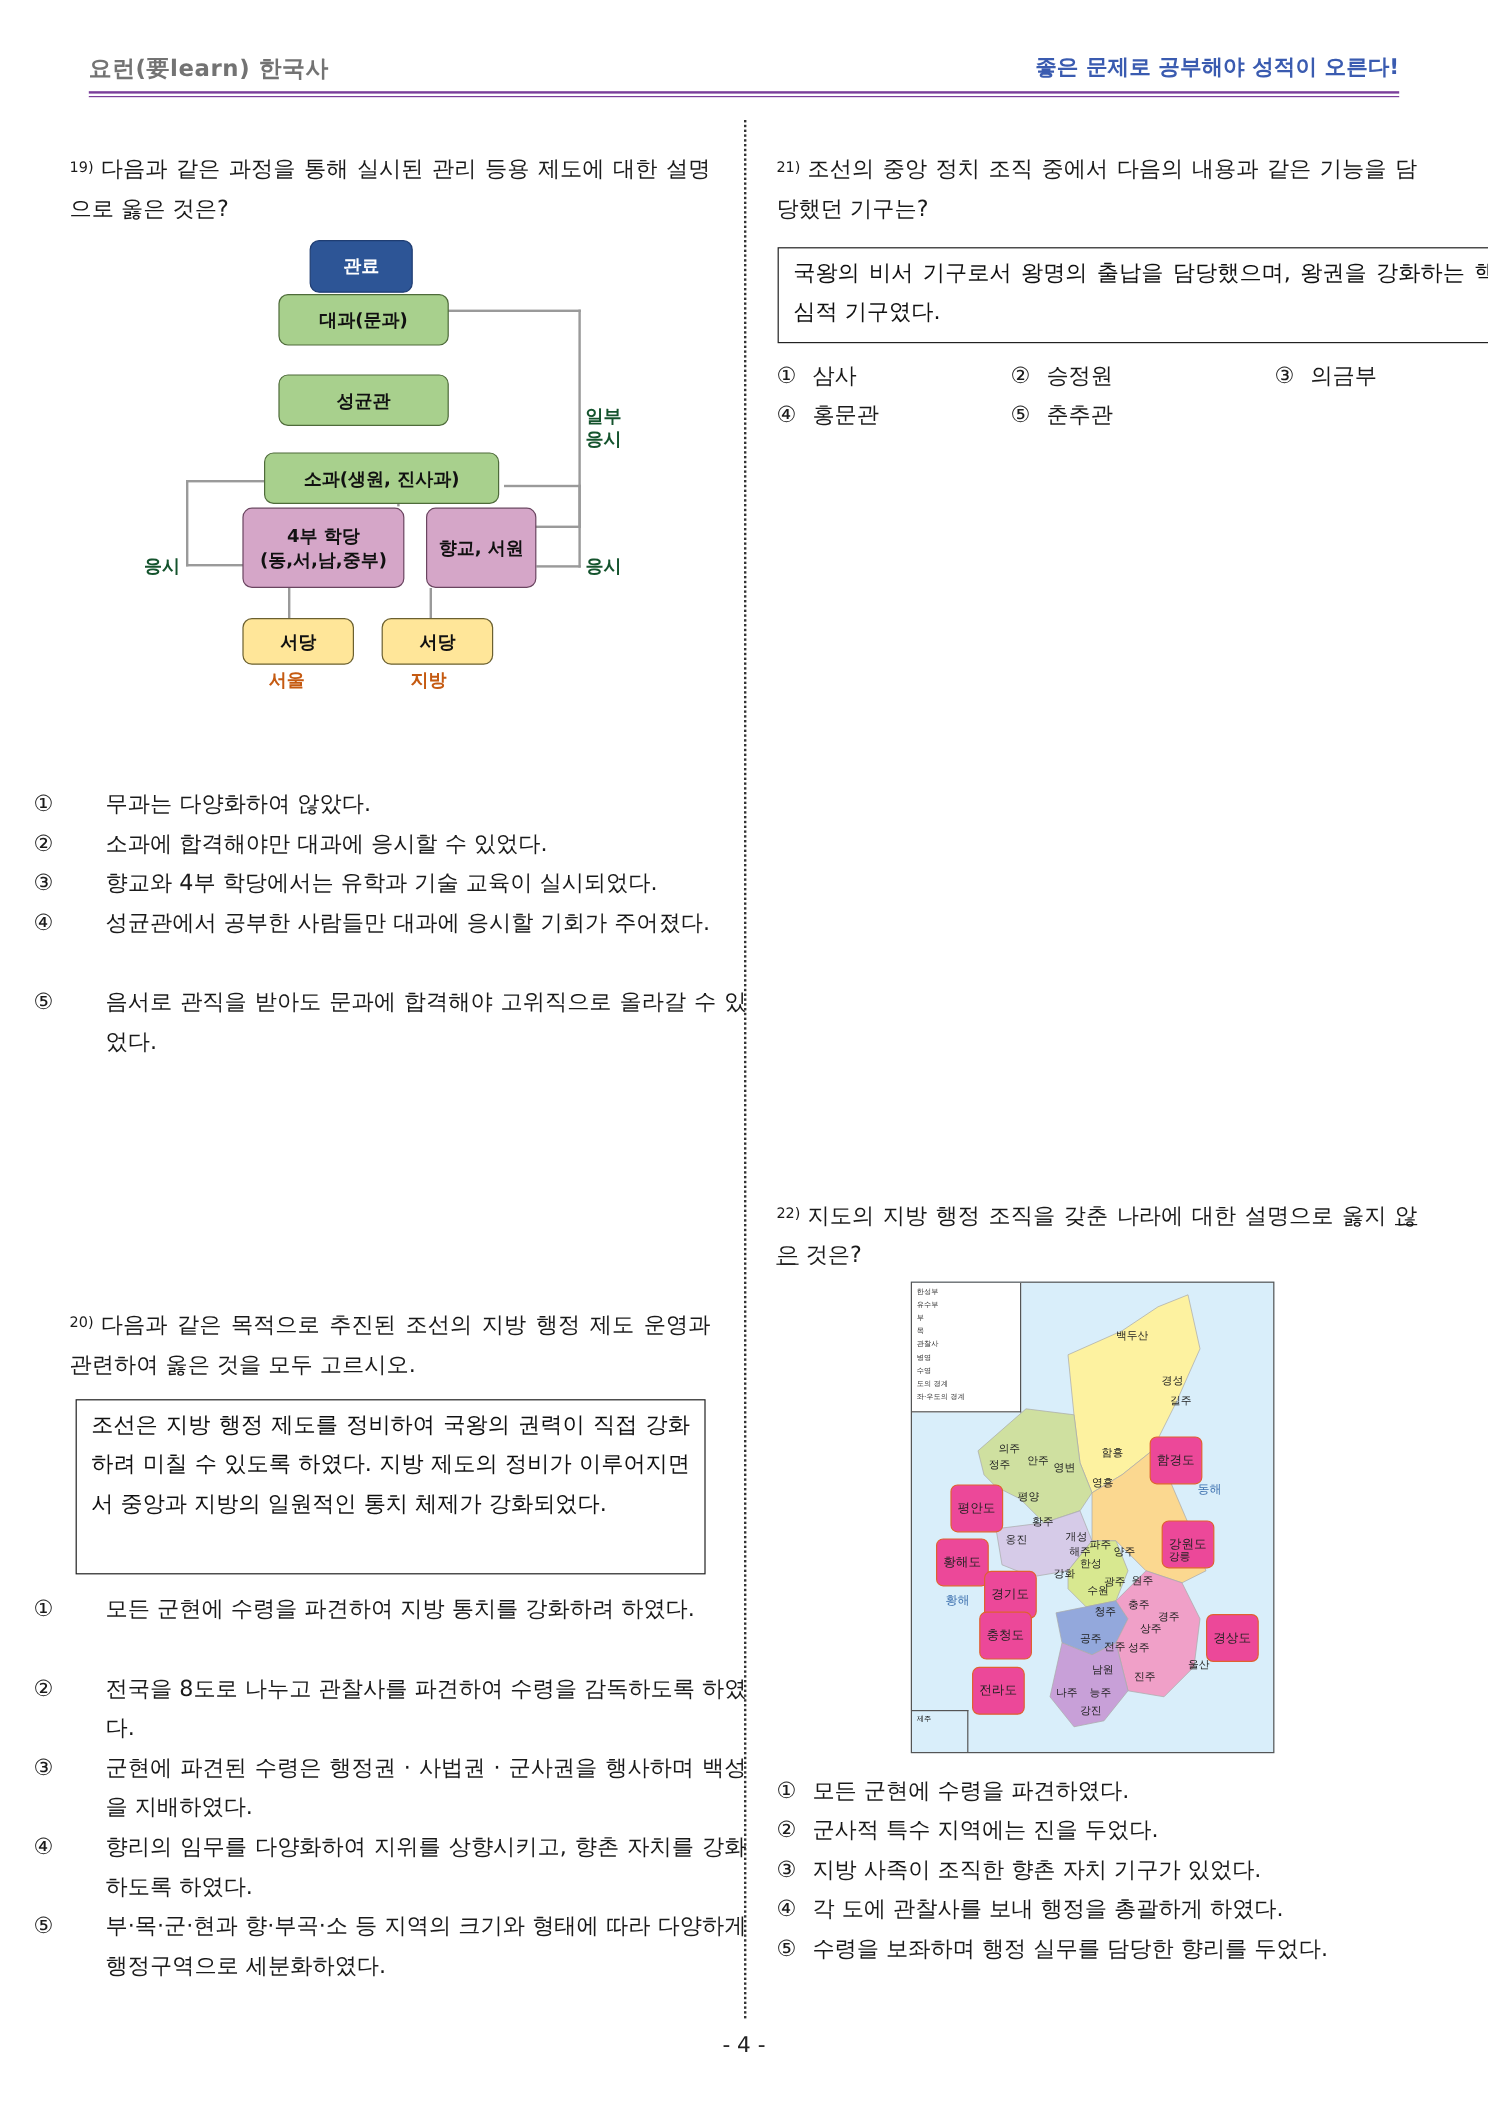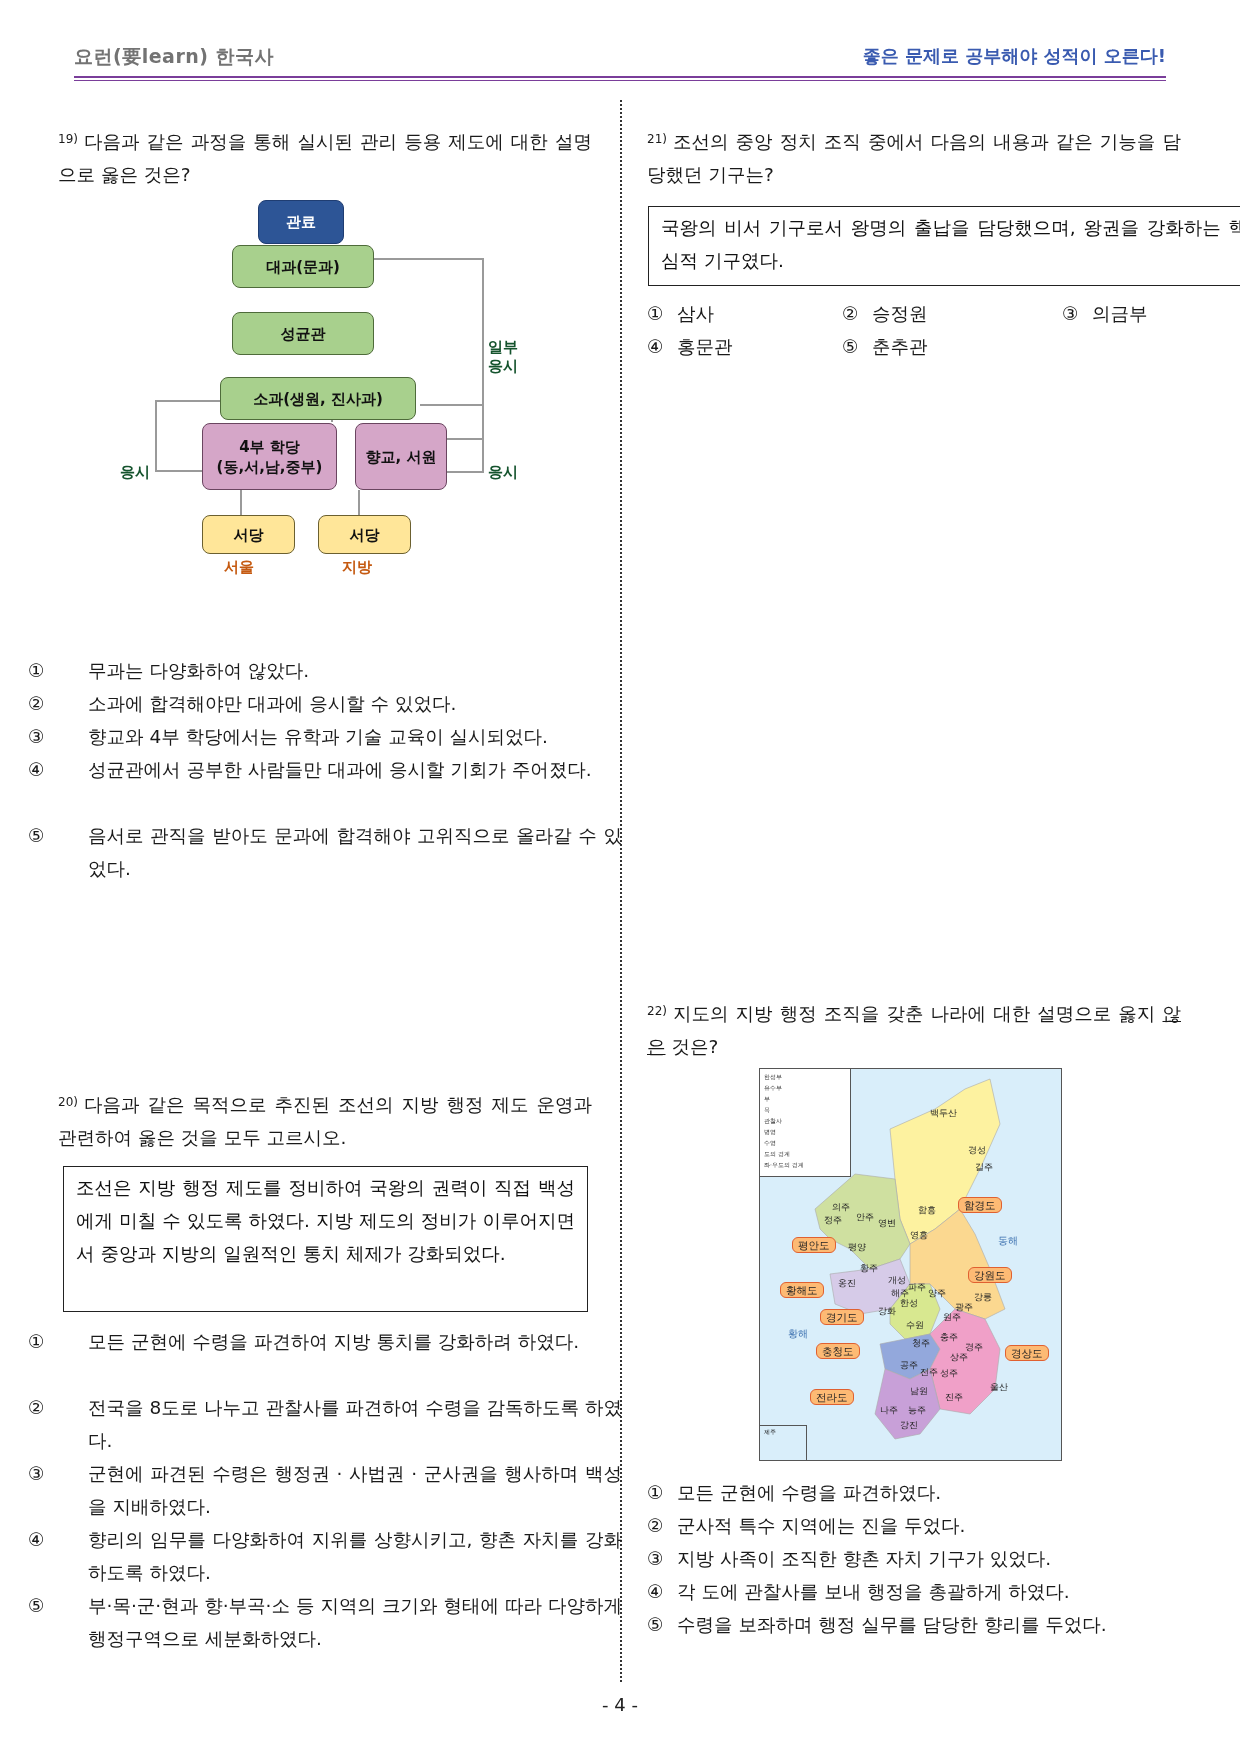--- a/index.html
+++ b/index.html
@@ -27,21 +27,21 @@
   .n-pink { background:#d5a6c8; color:#111; border:1.5px solid #6a4560; }
   .n-yellow { background:#ffe699; color:#111; border:1.5px solid #6b6030; }
   .lbl { position:absolute; font-weight:bold; color:#14532d; font-size:13px;margin-top:36px; }
   .lbl-big { font-size:15px; line-height:19px; }
   .lbl-orange { position:absolute; font-weight:bold; color:#c55a11; font-size:15px; }
   .line { position:absolute; background:#9a9a9a; }
 
   
   .map { position:absolute; left:759px; top:1068px; width:303px; height:393px; border:1.5px solid #555; background:#d9eefa; overflow:hidden; box-sizing:border-box; }
   .legend { position:absolute; left:0; top:0; width:91px; height:108px; background:#fff; border-right:1px solid #555; border-bottom:1px solid #555; font-size:6px; line-height:11px; padding:2px 4px; box-sizing:border-box; color:#333; }
-  .prov { position:absolute; font-size:10.5px; background:#fdba74; border:1.5px solid #e06030; border-radius:6px; padding:0 5px; line-height:14px; color:#222; }
+  .prov { position:absolute; font-size:10.5px; background:#ec4899; border:1.5px solid #e06030; border-radius:6px; padding:12px 5px; line-height:14px; color:#222; }
   .city { position:absolute; font-size:9px; color:#222; }
   .sea { position:absolute; font-size:10px; color:#3b6fae; }
   .jeju { position:absolute; left:0; bottom:0; width:46px; height:34px; background:#d9eefa; border-top:1px solid #555; border-right:1px solid #555; }
 
   .page-num { position:absolute; left:0; right:0; top:1694px; text-align:center; font-size:18px; color:#222; }
 </style>
 </head>
 <body>
 
 <div class="header-left">요런(要learn) 한국사</div>
@@ -100,21 +100,21 @@
 
 <div class="opt wrap" style="left:58px; top:654px; width:534px;"><span class="mk">①</span><span>무과는 다양화하여 않았다.</span></div>
 <div class="opt wrap" style="left:58px; top:687px; width:534px;"><span class="mk">②</span><span>소과에 합격해야만 대과에 응시할 수 있었다.</span></div>
 <div class="opt wrap" style="left:58px; top:720px; width:534px;"><span class="mk">③</span><span>향교와 4부 학당에서는 유학과 기술 교육이 실시되었다.</span></div>
 <div class="opt wrap" style="left:58px; top:753px; width:534px;"><span class="mk">④</span><span>성균관에서 공부한 사람들만 대과에 응시할 기회가 주어졌다.</span></div>
 <div class="opt wrap" style="left:58px; top:819px; width:534px;"><span class="mk">⑤</span><span>음서로 관직을 받아도 문과에 합격해야 고위직으로 올라갈 수 있었다.</span></div>
 
 <div class="q" style="left:58px; top:1088px; width:534px;">
   <span class="num">20)</span><span>다음과 같은 목적으로 추진된 조선의 지방 행정 제도 운영과 관련하여 옳은 것을 모두 고르시오.</span>
 </div>
-<div class="box" style="left:63px; top:1166px; width:525px; height:146px;">조선은 지방 행정 제도를 정비하여 국왕의 권력이 직접 백성에게 미칠 수 있도록 하였다. 지방 제도의 정비가 이루어지면서 중앙과 지방의 일원적인 통치 체제가 강화되었다.</div>
+<div class="box" style="left:63px; top:1166px; width:525px; height:146px;">조선은 지방 행정 제도를 정비하여 국왕의 권력이 직접 강화하려 미칠 수 있도록 하였다. 지방 제도의 정비가 이루어지면서 중앙과 지방의 일원적인 통치 체제가 강화되었다.</div>
 
 <div class="opt wrap" style="left:58px; top:1325px; width:534px;"><span class="mk">①</span><span>모든 군현에 수령을 파견하여 지방 통치를 강화하려 하였다.</span></div>
 <div class="opt wrap" style="left:58px; top:1391px; width:534px;"><span class="mk">②</span><span>전국을 8도로 나누고 관찰사를 파견하여 수령을 감독하도록 하였다.</span></div>
 <div class="opt wrap" style="left:58px; top:1457px; width:534px;"><span class="mk">③</span><span>군현에 파견된 수령은 행정권 · 사법권 · 군사권을 행사하며 백성을 지배하였다.</span></div>
 <div class="opt wrap" style="left:58px; top:1523px; width:534px;"><span class="mk">④</span><span>향리의 임무를 다양화하여 지위를 상향시키고, 향촌 자치를 강화하도록 하였다.</span></div>
 <div class="opt wrap" style="left:58px; top:1589px; width:534px;"><span class="mk">⑤</span><span>부·목·군·현과 향·부곡·소 등 지역의 크기와 형태에 따라 다양하게 행정구역으로 세분화하였다.</span></div>
 
 <div class="q" style="left:647px; top:125px; width:534px;">
   <span class="num">21)</span><span>조선의 중앙 정치 조직 중에서 다음의 내용과 같은 기능을 담당했던 기구는?</span>
 </div>
@@ -184,21 +184,21 @@
   <div class="city" style="left:150px; top:160px;">영흥</div>
   <div class="city" style="left:88px; top:172px;">평양</div>
   <div class="city" style="left:100px; top:193px;">황주</div>
   <div class="city" style="left:78px; top:208px;">옹진</div>
   <div class="city" style="left:83px; top:218px;margin-left:48px;">해주</div>
   <div class="city" style="left:128px; top:205px;">개성</div>
   <div class="city" style="left:148px; top:212px;">파주</div>
   <div class="city" style="left:168px; top:218px;">양주</div>
   <div class="city" style="left:118px; top:236px;">강화</div>
   <div class="city" style="left:140px; top:228px;">한성</div>
-  <div class="city" style="left:160px; top:232px;margin-left:35px;">광주</div>
+  <div class="city" style="left:160px; top:243px;">광주</div>
   <div class="city" style="left:183px; top:242px;">원주</div>
   <div class="city" style="left:146px; top:250px;">수원</div>
   <div class="city" style="left:214px; top:222px;">강릉</div>
   <div class="city" style="left:180px; top:262px;">충주</div>
   <div class="city" style="left:152px; top:268px;">청주</div>
   <div class="city" style="left:190px; top:282px;">상주</div>
   <div class="city" style="left:205px; top:272px;">경주</div>
   <div class="city" style="left:140px; top:290px;">공주</div>
   <div class="city" style="left:160px; top:297px;">전주</div>
   <div class="city" style="left:180px; top:298px;">성주</div>

